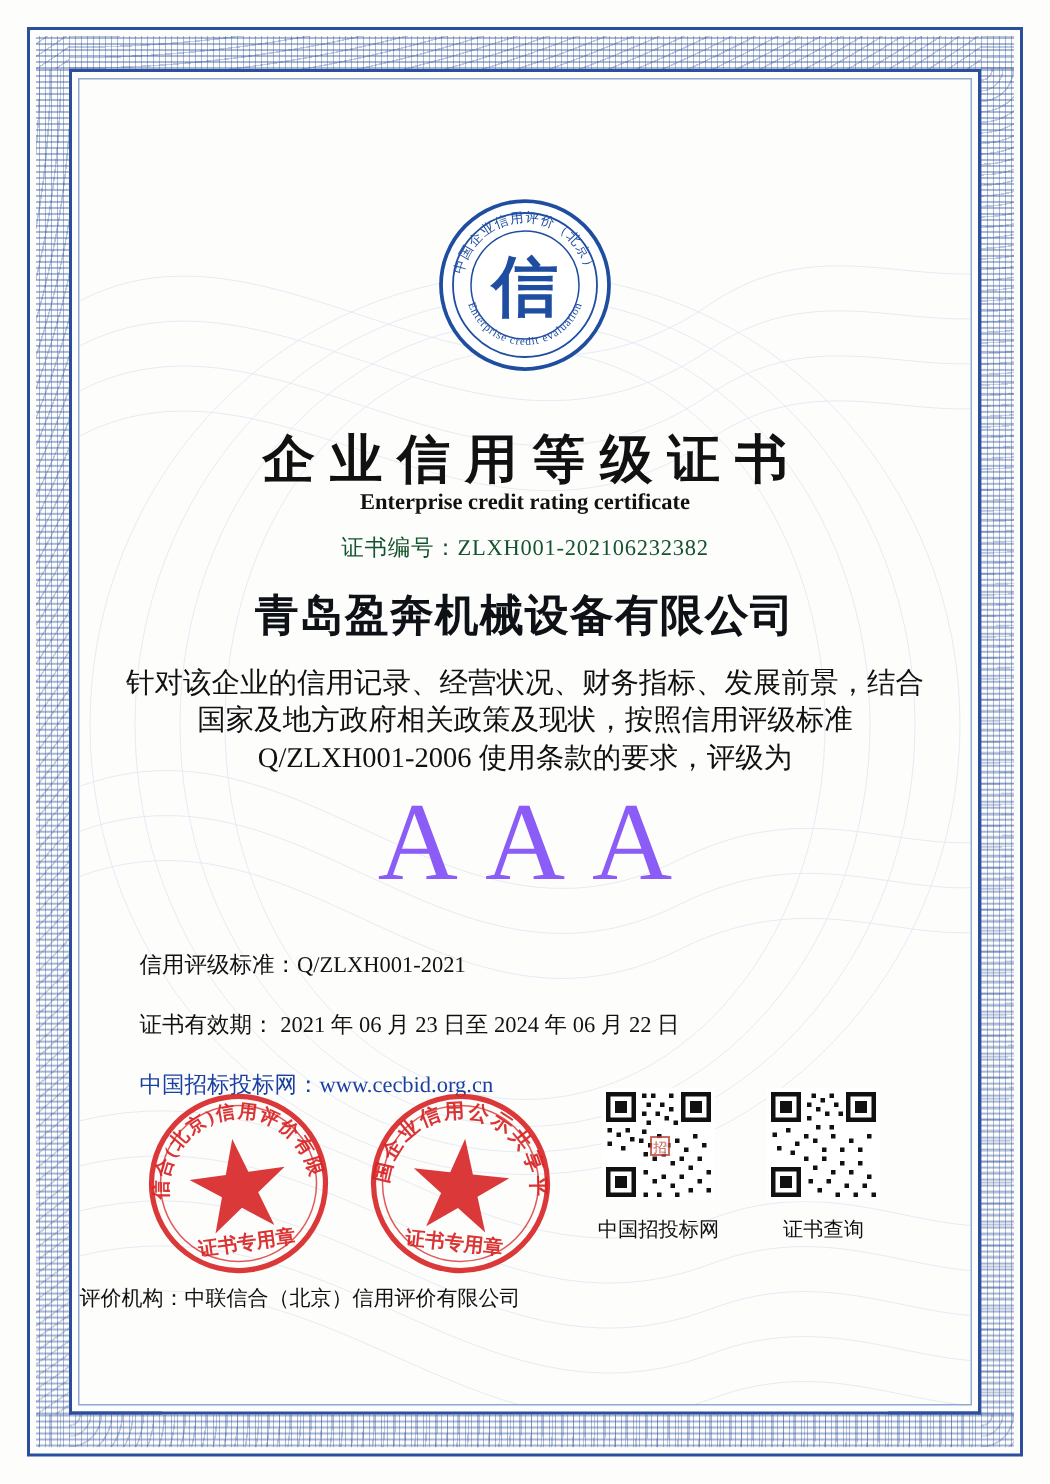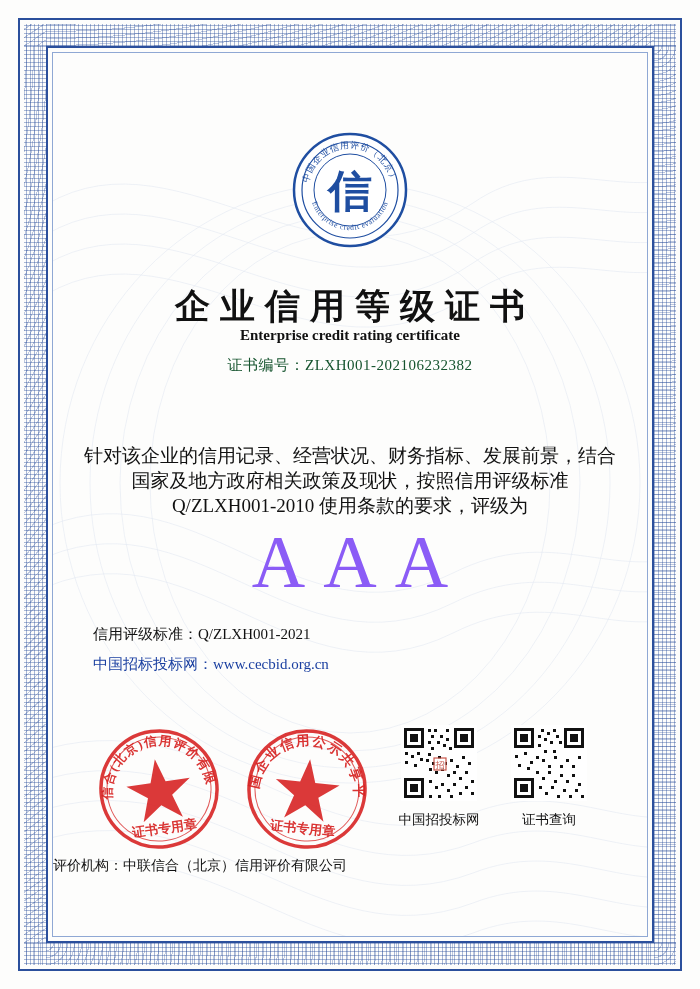--- a/index.html
+++ b/index.html
@@ -168,21 +168,21 @@
     color: #8b5cf6;
     line-height: 1;
   }
   .info-block {
     position: absolute;
     top: 566px; left: 40px; width: 520px;
     font-size: 15px;
     line-height: 30px;
     color: #111;
   }
-  .info-block .row { white-space: nowrap; }
+  .info-block .row { white-space: nowrap; margin-top: 10px; }
   .info-block .link { color: #1a3fa0; }
 
   
   .seal {
     position: absolute;
     width: 128px; height: 128px;
   }
   .seal.left { left: 42px; top: 672px; }
   .seal.right { left: 190px; top: 672px; }
   .seal svg { display: block; }
@@ -270,31 +270,33 @@
         <text font-family="Liberation Serif, serif" font-size="7.5" fill="#1f4ea1" letter-spacing="0.6">
           <textPath href="#arcBot" startOffset="50%" text-anchor="middle">Enterprise credit evaluation</textPath>
         </text>
         <text x="58" y="74" text-anchor="middle" font-family="Liberation Serif, serif" font-size="44" font-weight="bold" fill="#1f4ea1">信</text>
       </svg>
     </div>
 
     <div class="title-cn">企业信用等级证书</div>
     <div class="title-en">Enterprise credit rating certificate</div>
     <div class="cert-no">证书编号：ZLXH001-202106232382</div>
+    <div class="company">青岛盈奔机械设备有限公司</div>
 
     <div class="desc">
       <div>针对该企业的信用记录、经营状况、财务指标、发展前景，结合</div>
       <div>国家及地方政府相关政策及现状，按照信用评级标准</div>
-      <div>Q/ZLXH001-2010 使用条款的要求，评级为</div>
+      <div>Q/ZLXH001-2006 使用条款的要求，评级为</div>
     </div>
 
     <div class="grade">AAA</div>
 
     <div class="info-block">
       <div class="row">信用评级标准：Q/ZLXH001-2021</div>
+      <div class="row">证书有效期： 2021 年 06 月 23 日至 2024 年 06 月 22 日</div>
       <div class="row link">中国招标投标网：www.cecbid.org.cn</div>
     </div>
 
     <div class="seal left">
       <svg width="128" height="128" viewBox="0 0 128 128" xmlns="http://www.w3.org/2000/svg">
         <g transform="rotate(-8 64 64)">
           <circle cx="64" cy="64" r="58" fill="none" stroke="#d72323" stroke-width="3.5" opacity="0.9"></circle>
           <circle cx="64" cy="64" r="52" fill="none" stroke="#d72323" stroke-width="1" opacity="0.75"></circle>
           <defs>
             <path id="sealArc1" d="M 16 68 A 48 48 0 0 1 112 68"></path>

